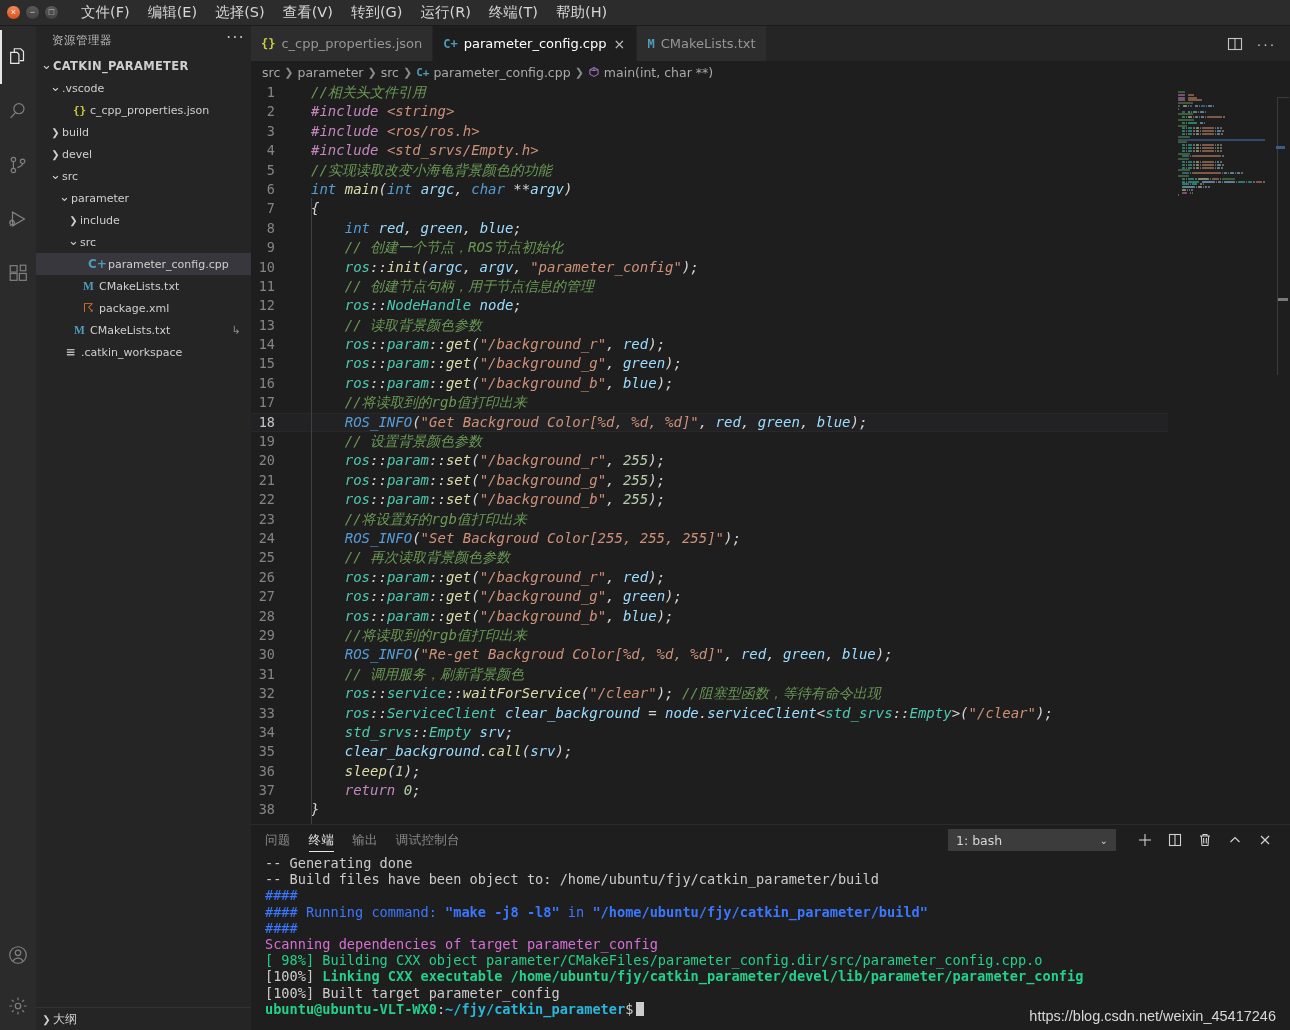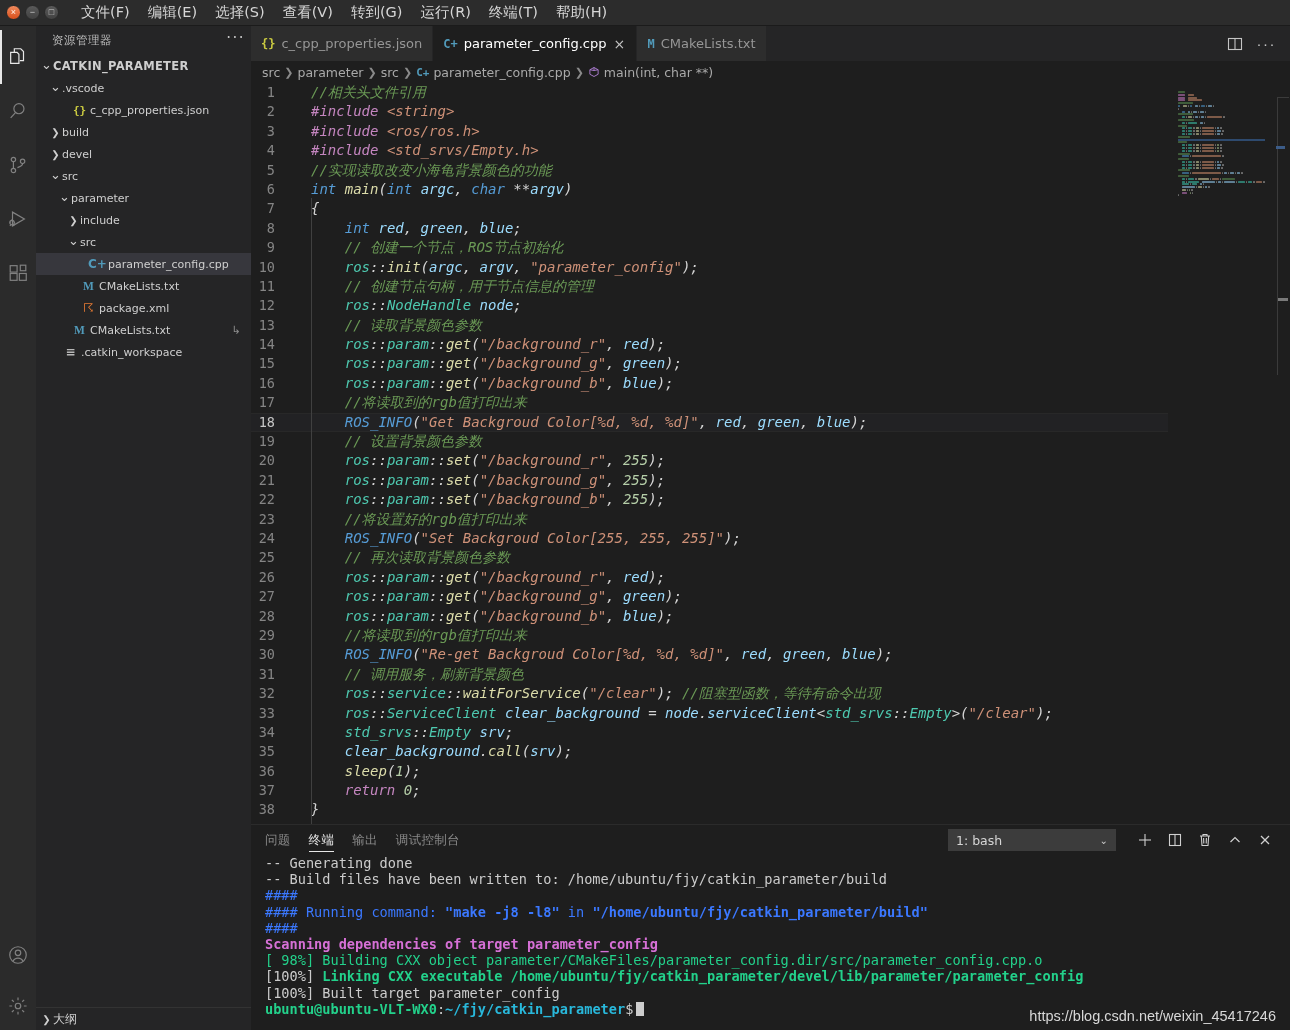--- a/index.html
+++ b/index.html
@@ -172,21 +172,21 @@
            color: #d0d0d0; }
   .terminal {
     flex: 1; padding: 0 0 0 14px; overflow: hidden;
     font-family: "DejaVu Sans Mono", "Liberation Mono", monospace;
     font-size: 13.6px; line-height: 16.2px; color: #cccccc;
   }
   .tline { white-space: pre; height: 16.2px; }
   .g-white  { color: #cccccc; }
   .g-blue   { color: #3b78ff; }
   .g-bblue  { color: #3b78ff; font-weight: bold; }
-  .g-mag    { color: #d670d6; font-weight: bold; text-align: center; }
+  .g-mag    { color: #d670d6; font-weight: normal; text-align: center; }
   .g-green  { color: #23d18b; }
   .g-bgreen { color: #23d18b; font-weight: bold; }
   .g-cyan   { color: #29b8db; font-weight: bold; }
   .cursor { display: inline-block; width: 8px; height: 14px; background: #cccccc;
             vertical-align: -2px; margin-left: 3px; }
 
   .watermark {
     position: absolute; right: 14px; bottom: 6px; color: #d8d8d8; font-size: 14.5px;
     font-family: "Liberation Sans", sans-serif; pointer-events: none;
   }
@@ -841,21 +841,21 @@
             <span class="picon">
               <svg width="16" height="16" viewBox="0 0 16 16" fill="none" stroke="currentColor" stroke-width="1.2">
                 <line x1="4" y1="4" x2="12" y2="12"></line>
                   <line x1="12" y1="4" x2="4" y2="12"></line>
               </svg>
             </span>
           </div>
         </div>
         <div class="terminal" id="terminal">
             <div class="tline"><span class="g-white">-- Generating done</span></div>
-            <div class="tline"><span class="g-white">-- Build files have been written to: /home/ubuntu/fjy/catkin_parameter/build</span></div>
+            <div class="tline"><span class="g-white">-- Build files have been object to: /home/ubuntu/fjy/catkin_parameter/build</span></div>
             <div class="tline"><span class="g-blue">####</span></div>
             <div class="tline"><span class="g-blue">#### Running command: </span><span class="g-bblue">"make -j8 -l8"</span><span class="g-blue"> in </span><span class="g-bblue">"/home/ubuntu/fjy/catkin_parameter/build"</span></div>
             <div class="tline"><span class="g-blue">####</span></div>
             <div class="tline"><span class="g-mag">Scanning dependencies of target parameter_config</span></div>
             <div class="tline"><span class="g-green">[ 98%] Building CXX object parameter/CMakeFiles/parameter_config.dir/src/parameter_config.cpp.o</span></div>
             <div class="tline"><span class="g-white">[100%] </span><span class="g-bgreen">Linking CXX executable /home/ubuntu/fjy/catkin_parameter/devel/lib/parameter/parameter_config</span></div>
             <div class="tline"><span class="g-white">[100%] Built target parameter_config</span></div>
             <div class="tline"><span class="g-bgreen">ubuntu@ubuntu-VLT-WX0</span><span class="g-white">:</span><span class="g-cyan">~/fjy/catkin_parameter</span><span class="g-white">$</span><span class="cursor"></span></div>
           </div>
       </div>

